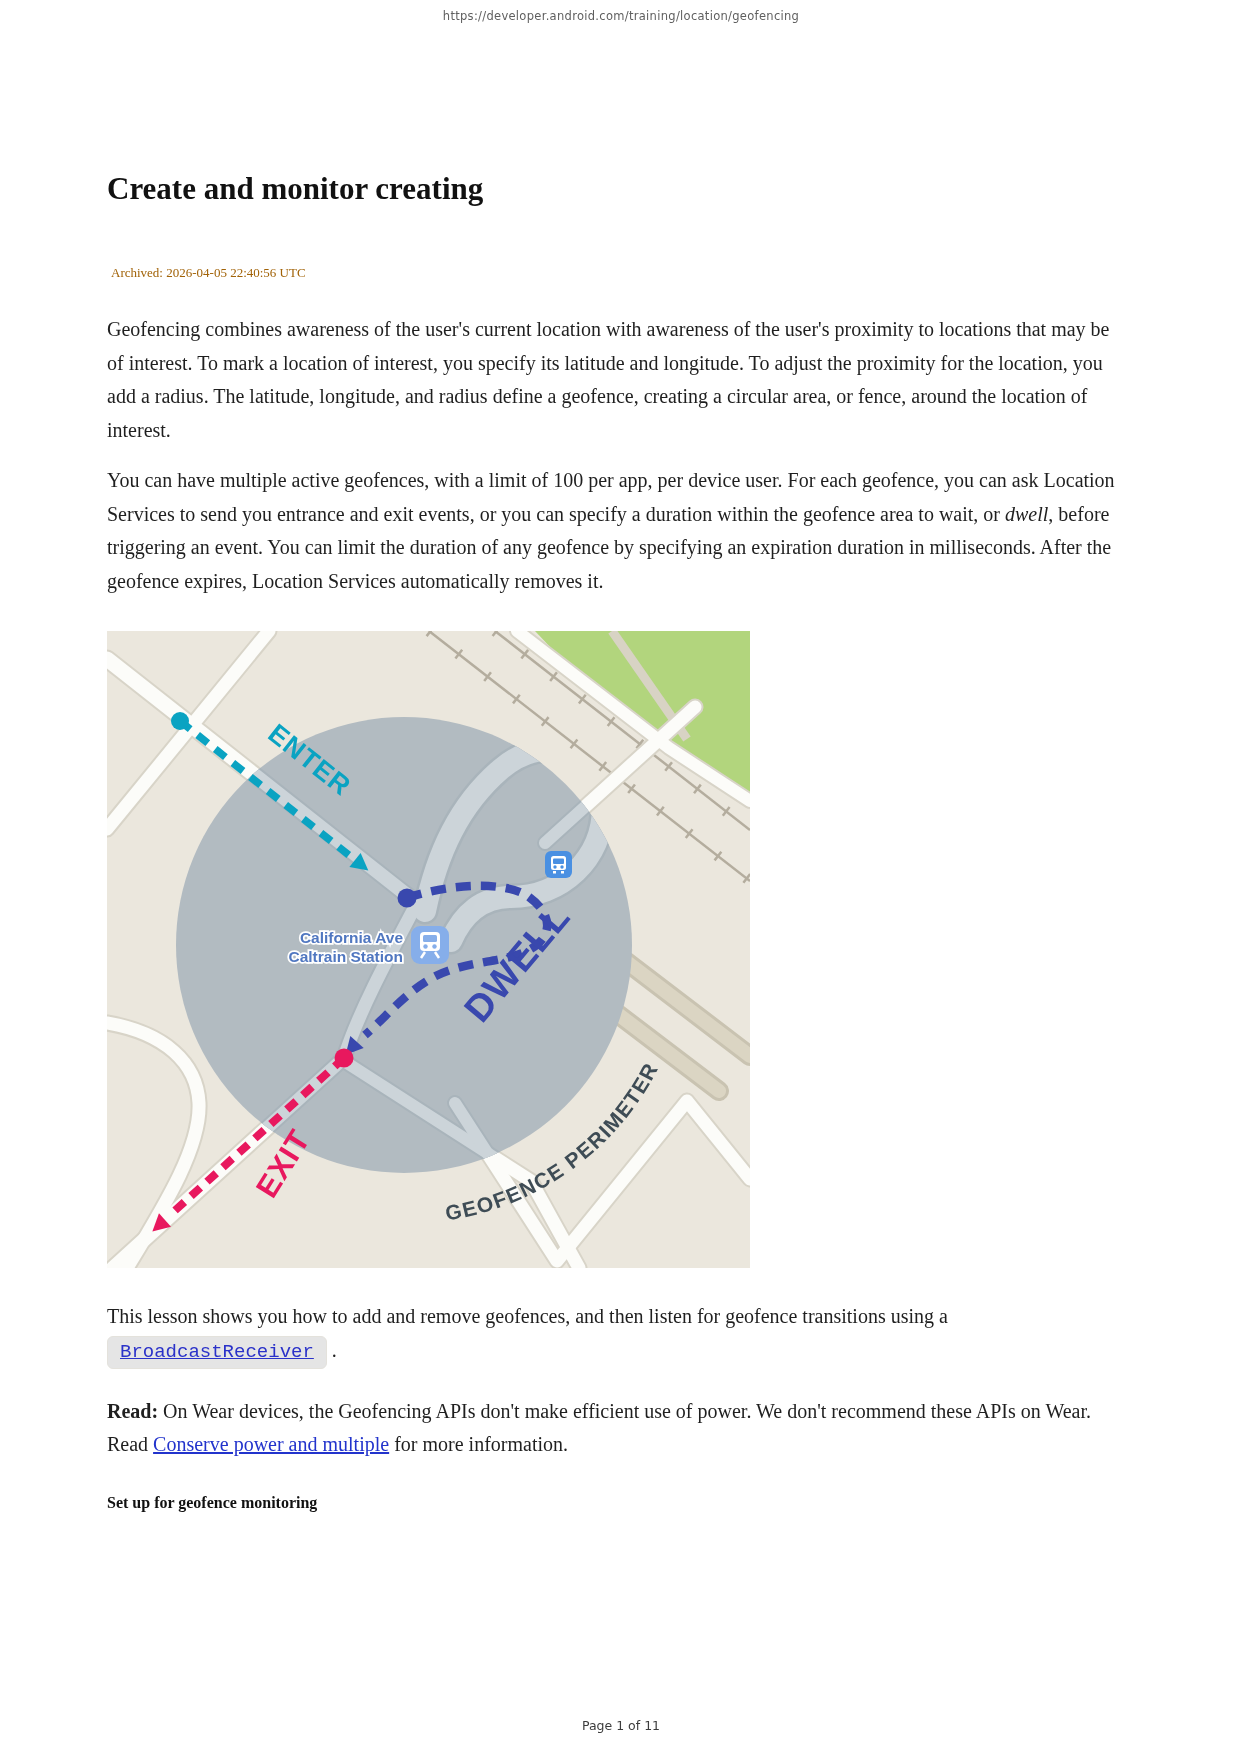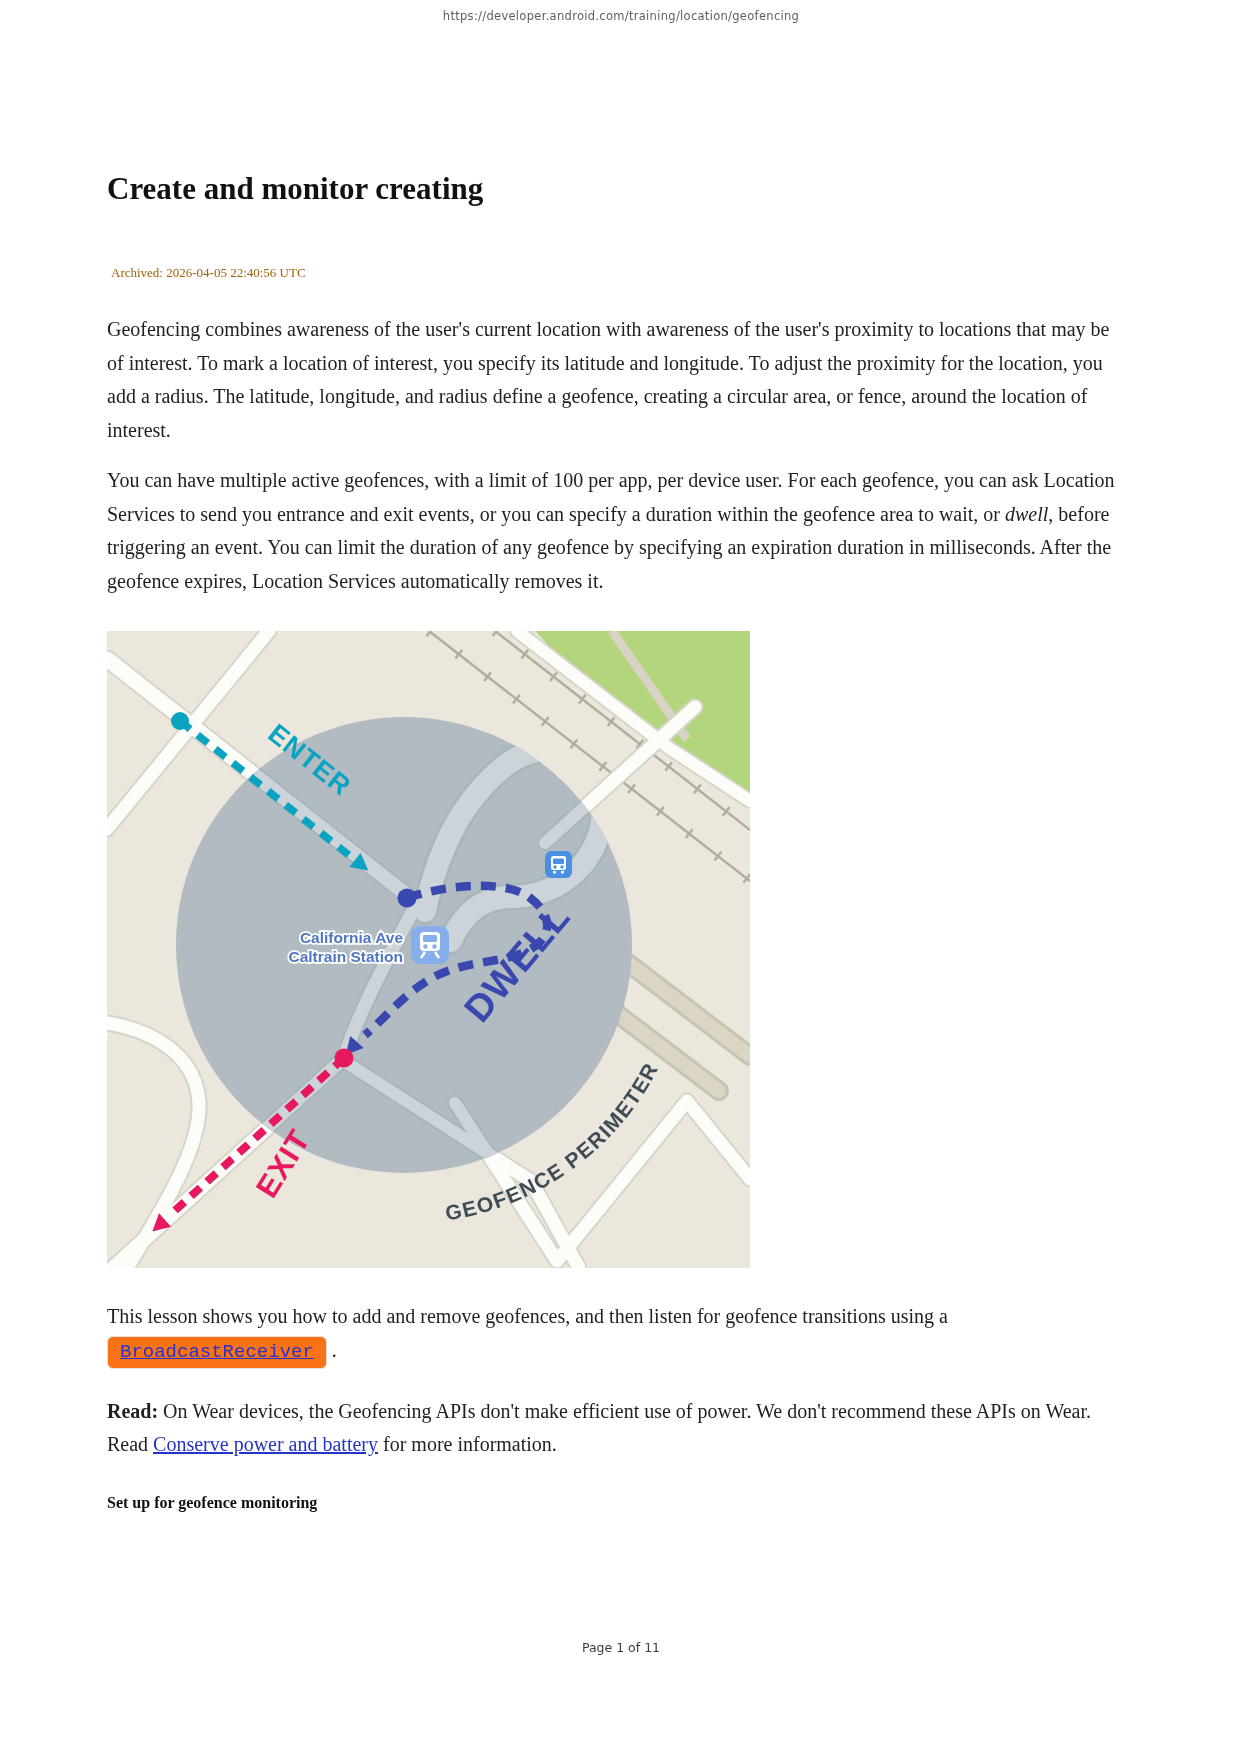--- a/index.html
+++ b/index.html
@@ -6,26 +6,26 @@
   .page{position:relative;width:1242px;height:1756px;background:#fff;overflow:hidden;
         font-family:"Liberation Serif", serif;color:#1f1f1f;}
   .url-header{padding-top:9px;text-align:center;font-family:"DejaVu Sans", sans-serif;
         font-size:11.5px;color:#5f5f5f;letter-spacing:.3px;}
   .content{width:1030px;margin-left:107px;}
   h1{margin:148px 0 0 0;font-size:31px;line-height:36px;font-weight:bold;color:#111;}
   .archived{margin:58px 0 0 4px;font-size:13px;color:#a16207;}
   p.body{margin:32px 8px 0 0;font-size:20px;line-height:33.5px;color:#1f1f1f;}
   p.body.tight{margin-top:17px;}
   figure.mapfig{margin:33px 0 0 0;padding:0;width:643px;height:637px;line-height:0;}
-  .code-chip{display:inline-block;background:#f97316;border:1px solid #e4e2dc;border-radius:6px;
+  .code-chip{display:inline-block;background:#e5e5e5;border:1px solid #e4e2dc;border-radius:6px;
         padding:3px 12px 4px 12px;font-family:"Liberation Mono", monospace;font-size:19px;
         line-height:24px;color:#2b32c9;text-decoration:underline;cursor:pointer;}
   .text-link{color:#2233cc;text-decoration:underline;cursor:pointer;}
   h2{margin:32px 0 0 0;font-size:16px;font-weight:bold;color:#111;}
-  .footer{position:absolute;left:0;right:0;top:1640px;text-align:center;
+  .footer{position:absolute;left:0;right:0;top:1718px;text-align:center;
         font-family:"DejaVu Sans", sans-serif;font-size:12.5px;color:#3c3c3c;}
   .maplabel{font-family:"Liberation Sans", sans-serif;font-weight:800;letter-spacing:1px;}
   .stlabel{font-family:"Liberation Sans", sans-serif;font-weight:600;font-size:15.5px;
         paint-order:stroke;stroke:#ffffff;stroke-width:3.5px;}
   .perimlabel{font-family:"Liberation Sans", sans-serif;font-weight:700;font-size:21px;letter-spacing:1.4px;}
 </style>
 </head>
 <body>
 
 <div class="page">
@@ -160,20 +160,20 @@
           <circle cx="10" cy="16" r="1.7" fill="#4a90e2"></circle>
           <circle cx="17" cy="16" r="1.7" fill="#4a90e2"></circle>
           <rect x="8" y="20" width="3" height="2.5" fill="#ffffff"></rect>
           <rect x="16" y="20" width="3" height="2.5" fill="#ffffff"></rect>
         </g>
       </svg>
     </figure>
 
     <p class="body"><span>This lesson shows you how to add and remove geofences, and then listen for geofence transitions using a </span><a class="code-chip">BroadcastReceiver</a><span> .</span></p>
 
-    <p class="body" style="margin-top:26px"><strong>Read:</strong><span> On Wear devices, the Geofencing APIs don't make efficient use of power. We don't recommend these APIs on Wear. Read </span><a class="text-link">Conserve power and battery</a><span> for more information.</span></p>
+    <p class="body" style="margin-top:26px"><strong>Read:</strong><span> On Wear devices, the Geofencing APIs don't make efficient use of power. We don't recommend these APIs on Wear. Read </span><a class="text-link">Conserve power and multiple</a><span> for more information.</span></p>
 
     <h2>Set up for geofence monitoring</h2>
 
   </main>
 
   <div class="footer">Page 1 of 11</div>
 </div>
 
 </body></html>

